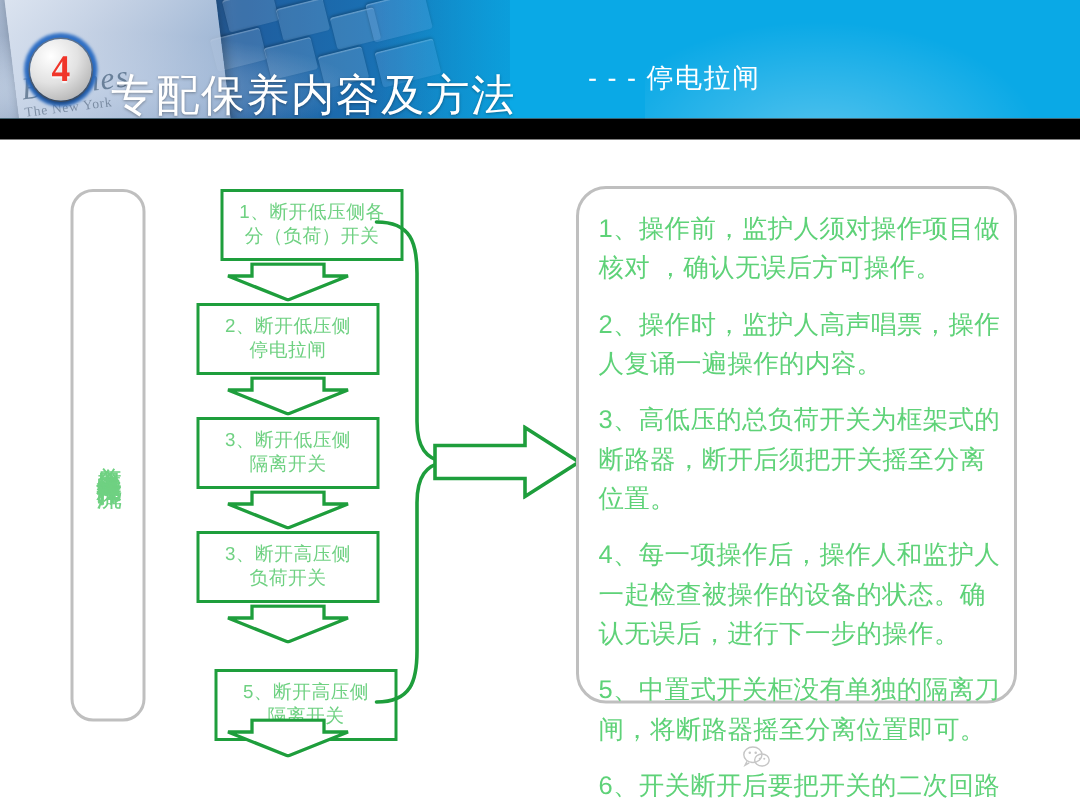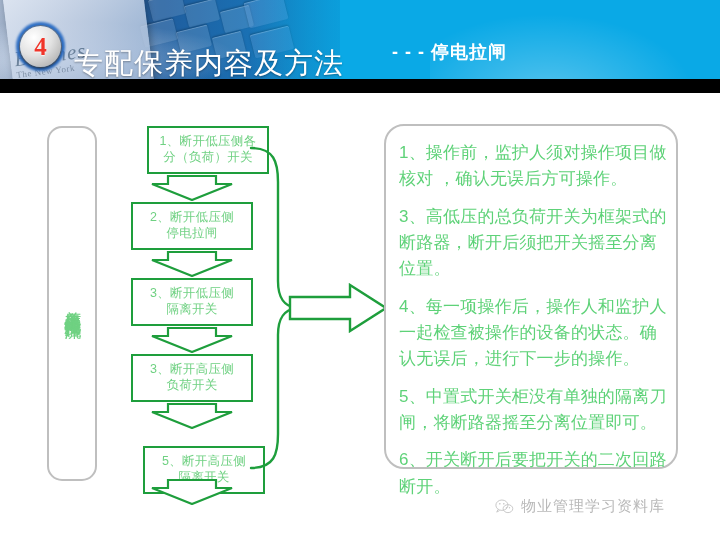--- a/index.html
+++ b/index.html
@@ -76,21 +76,21 @@
     font-family:"Liberation Serif","DejaVu Serif",serif;
     text-shadow:0 1px 1px rgba(255,255,255,.8);
   }
   .title{
     position:absolute;left:74px;top:44px;color:#ffffff;font-size:29px;
     letter-spacing:1px;white-space:nowrap;
     text-shadow:0 1px 2px rgba(0,0,0,.35);
   }
   .subtitle{
     position:absolute;left:392px;top:40px;color:#ffffff;font-size:18px;
-    letter-spacing:1px;white-space:nowrap;font-weight:bold;
+    letter-spacing:1px;white-space:nowrap;
   }
   .hdr-rule{position:absolute;left:0;top:79px;width:720px;height:14px;background:#000000;}
 
   
   .vbar{
     position:absolute;left:47px;top:126px;width:46px;height:351px;
     border:2px solid #bfbfbf;border-radius:15px;background:#ffffff;
     display:flex;align-items:center;justify-content:center;
   }
   .vbar-text{
@@ -236,33 +236,33 @@
              C36,184 30,192 30,209 L30,308 C30,328 26,342 3,342" fill="none" stroke="#1e9e3c" stroke-width="2.4" stroke-linecap="round"></path>
   </svg>
 
   <svg class="bigarrow" viewBox="0 0 100 50">
     <polygon points="2,14 62,14 62,2 98,25 62,48 62,36 2,36" fill="#ffffff" stroke="#1e9e3c" stroke-width="2.4" stroke-linejoin="miter"></polygon>
   </svg>
 
   <div class="rpanel">
     <div class="rlist">
       <p>1、操作前，监护人须对操作项目做核对 ，确认无误后方可操作。</p>
+      <p>2、操作时，监护人高声唱票，操作人复诵一遍操作的内容。</p>
       <p>3、高低压的总负荷开关为框架式的断路器，断开后须把开关摇至分离位置。</p>
       <p>4、每一项操作后，操作人和监护人一起检查被操作的设备的状态。确认无误后，进行下一步的操作。</p>
       <p>5、中置式开关柜没有单独的隔离刀闸，将断路器摇至分离位置即可。</p>
       <p>6、开关断开后要把开关的二次回路断开。</p>
     </div>
   </div>
 
   <div class="wm">
     <svg class="wm-icon" viewBox="0 0 22 17">
       <ellipse cx="8" cy="7" rx="7" ry="6" fill="none" stroke="#c6c6c6" stroke-width="1.1"></ellipse>
       <circle cx="5.6" cy="5.4" r="0.95" fill="#c6c6c6"></circle>
       <circle cx="10.2" cy="5.4" r="0.95" fill="#c6c6c6"></circle>
       <path d="M3.5,12 L2,15 L5.2,13.2" fill="none" stroke="#c6c6c6" stroke-width="1.1"></path>
       <ellipse cx="15" cy="11" rx="5.6" ry="4.6" fill="none" stroke="#c6c6c6" stroke-width="1.1"></ellipse>
       <circle cx="13.3" cy="10" r="0.8" fill="#c6c6c6"></circle>
       <circle cx="16.8" cy="10" r="0.8" fill="#c6c6c6"></circle>
     </svg>
-    <span>物业管理学习资料库</span>
   </div>
 
 </div>
 
 </body></html>

